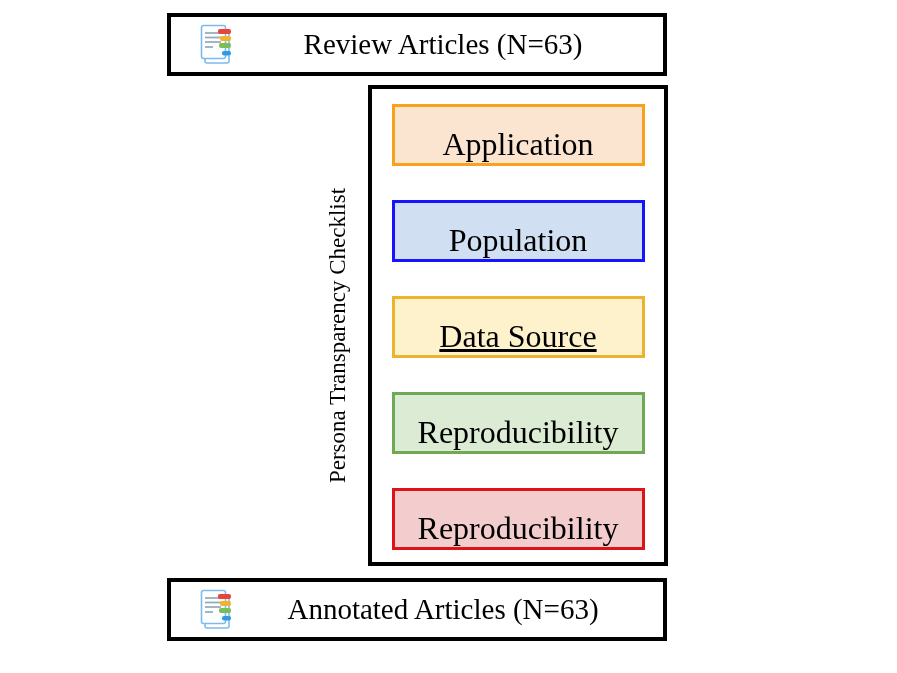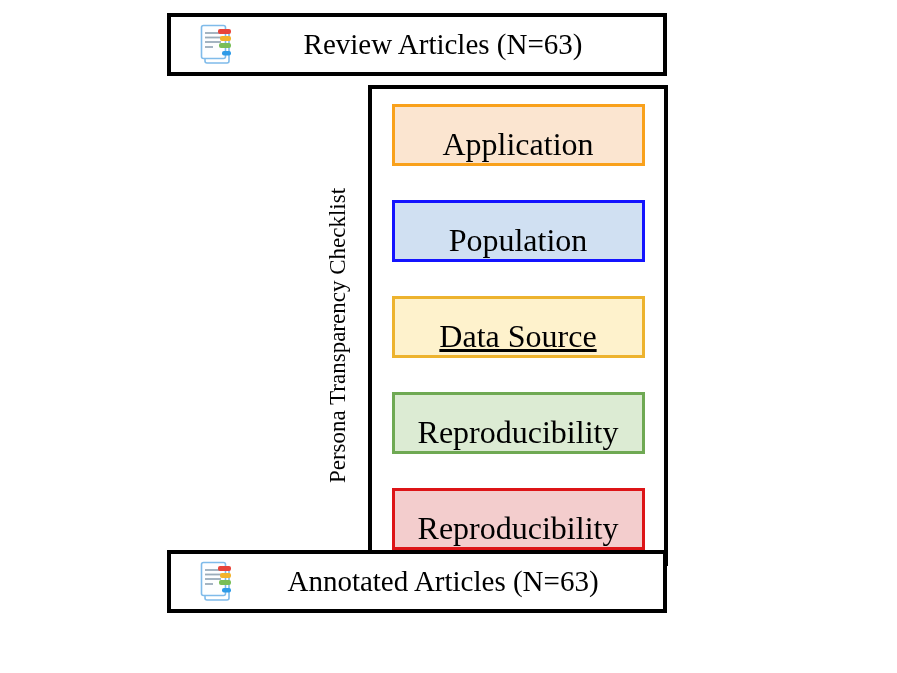--- a/index.html
+++ b/index.html
@@ -17,21 +17,21 @@
     left: 167px;
     width: 500px;
     height: 63px;
     border: 4px solid #000000;
     box-sizing: border-box;
     background: #ffffff;
     display: flex;
     align-items: center;
   }
   .outer-box.top { top: 13px; }
-  .outer-box.bottom { top: 550px; }
+  .outer-box.bottom { top: 578px; }
   .doc-icon {
     margin-left: 26px;
     width: 40px;
     height: 46px;
     flex: 0 0 auto;
     display: flex;
     align-items: center;
     justify-content: center;
   }
   .outer-label {

